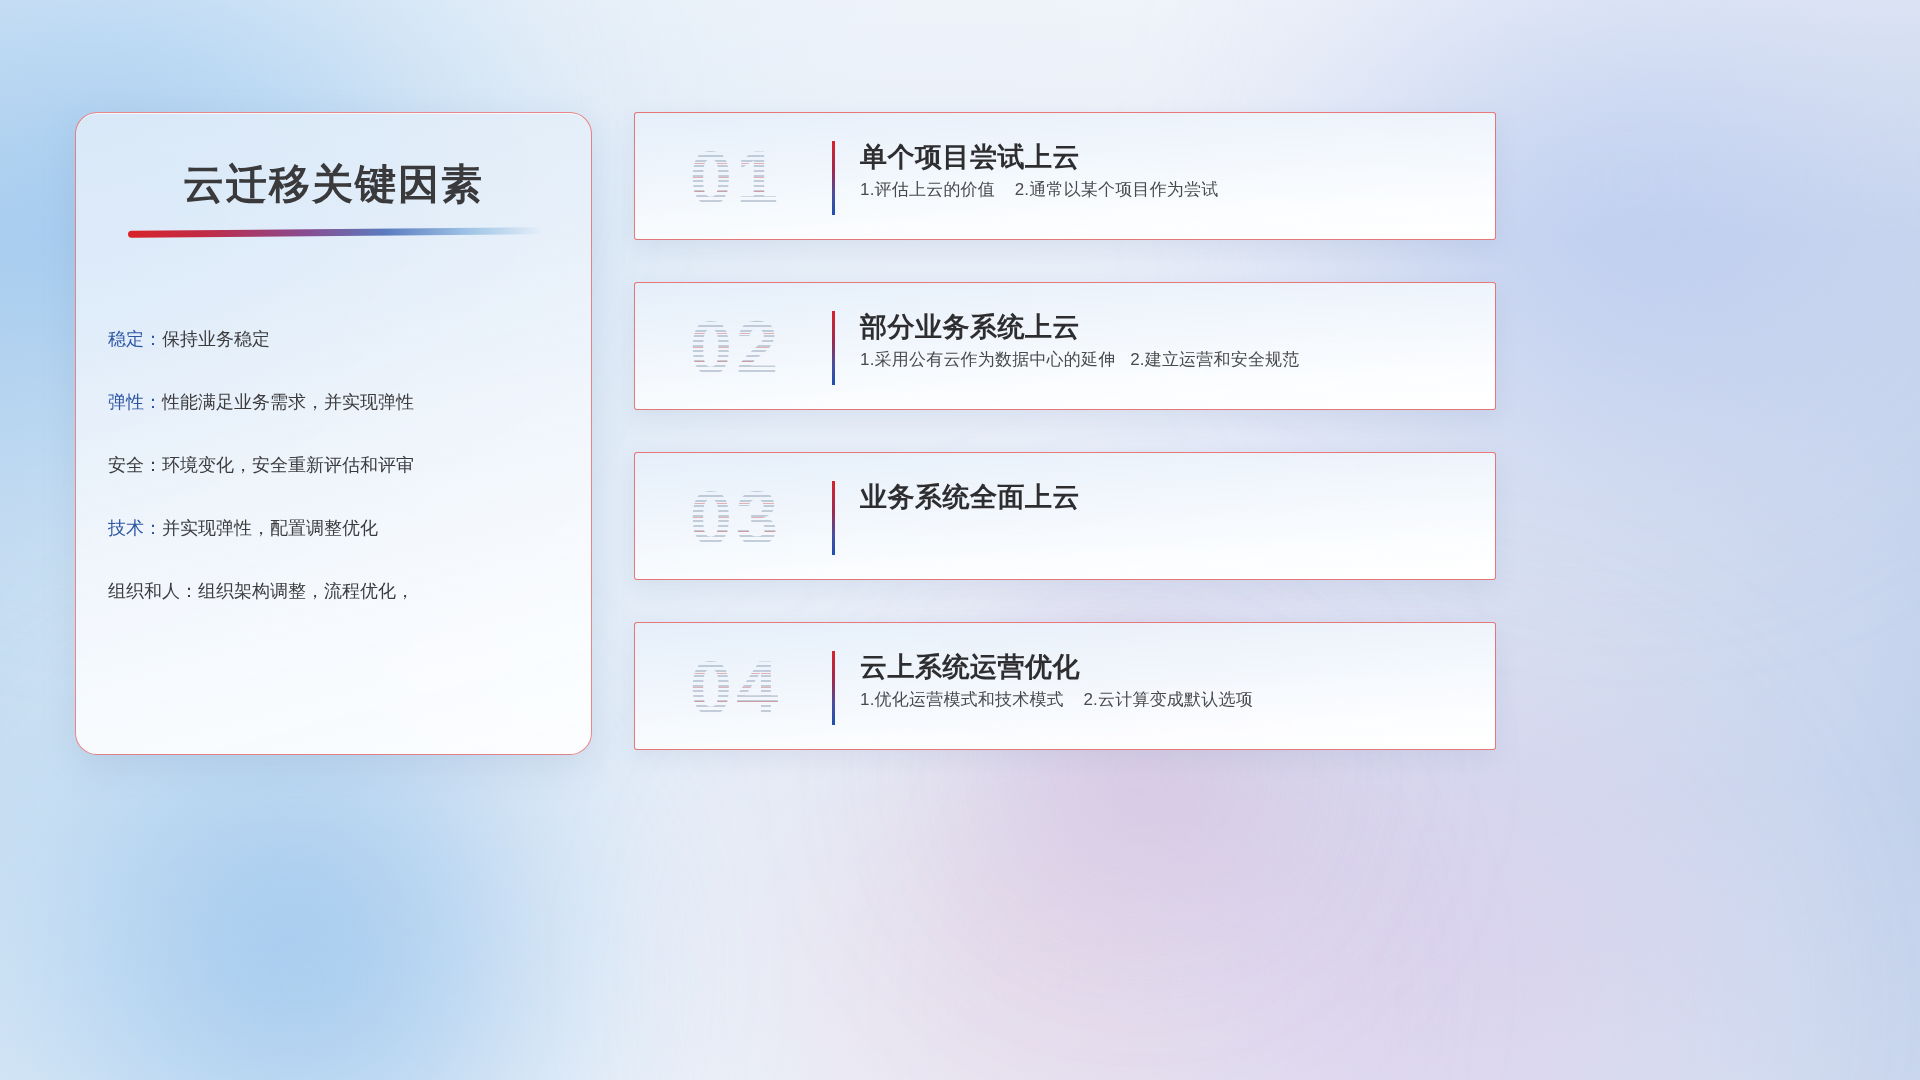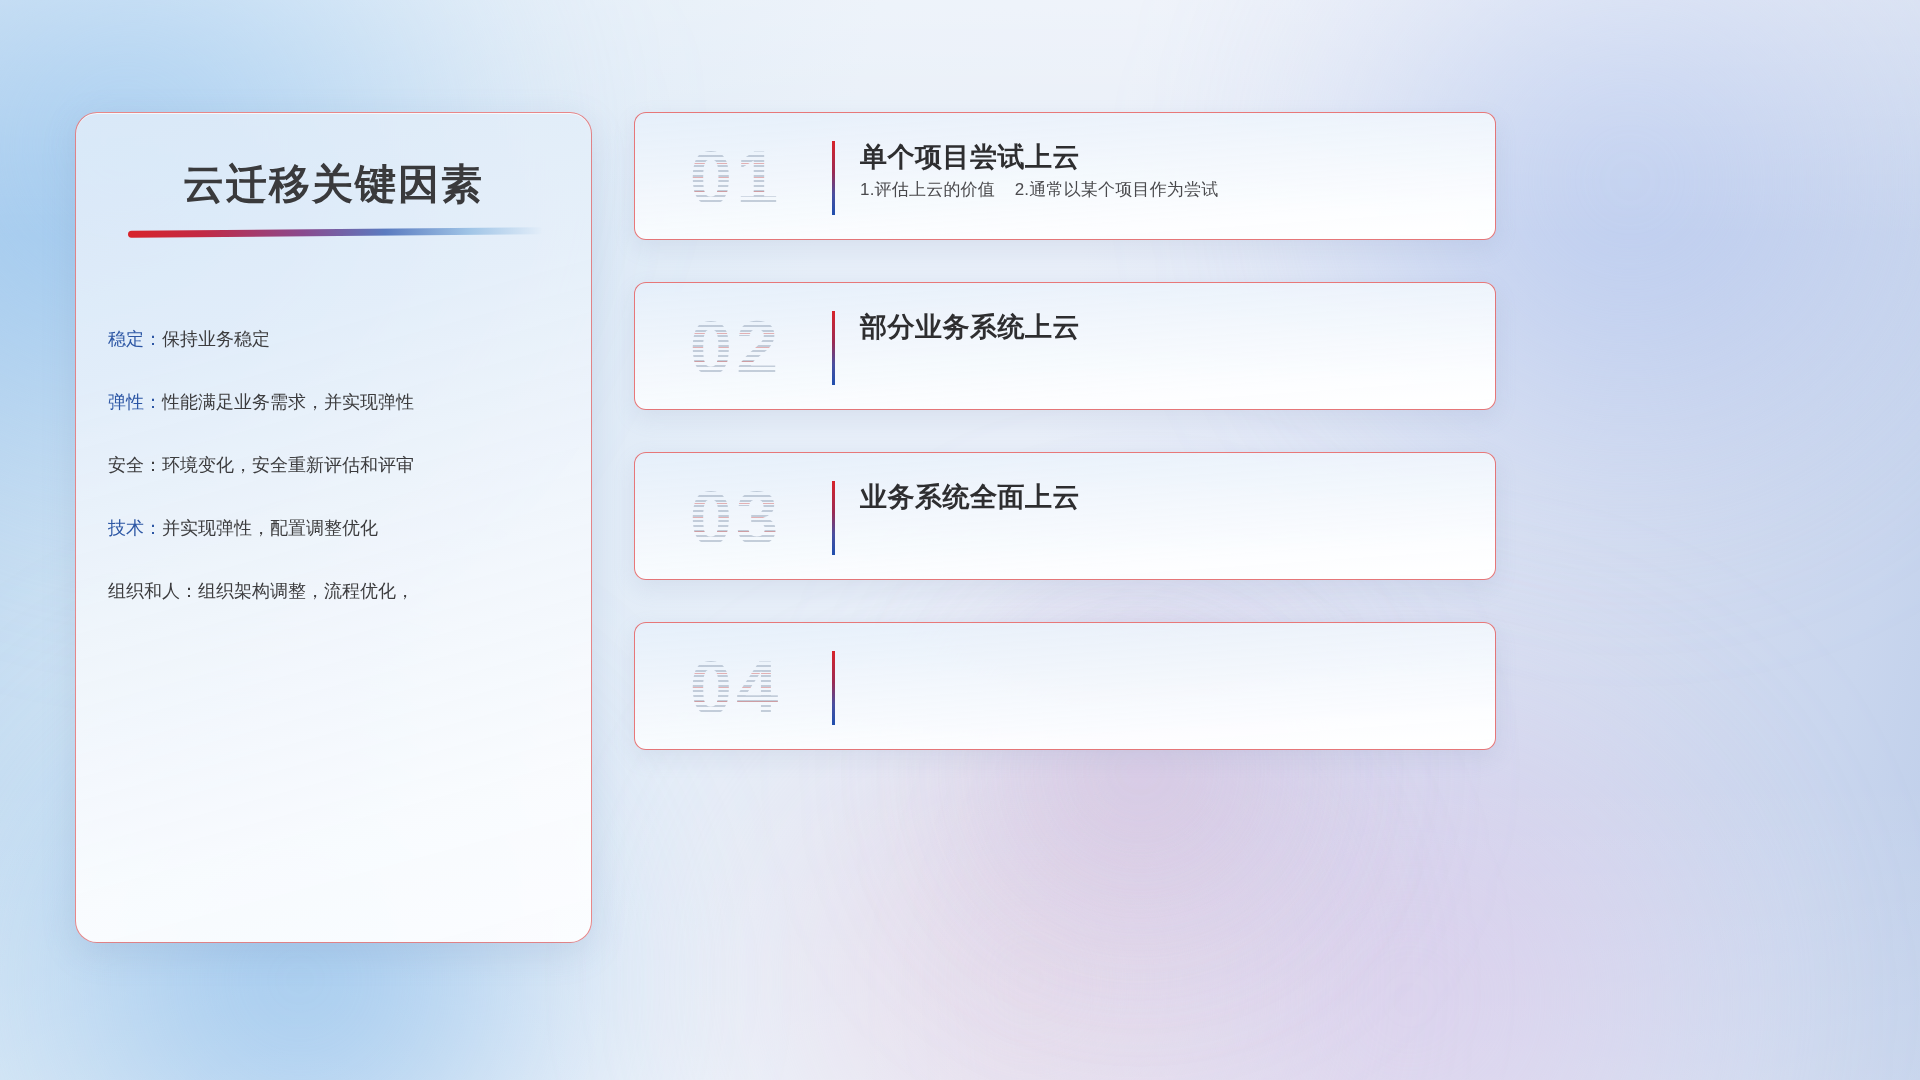--- a/index.html
+++ b/index.html
@@ -46,21 +46,21 @@
     position:absolute; inset:0;
     background:linear-gradient(180deg, rgba(255,255,255,.30) 0%, rgba(255,255,255,0) 22%,
                rgba(255,255,255,0) 72%, rgba(255,255,255,.18) 100%);
   }
 
   
   #stage { position:absolute; inset:0; z-index:2; }
 
   
   #left-panel{
-    position:absolute; left:75px; top:112px; width:517px; height:831px;
+    position:absolute; left:75px; top:112px; width:517px; height:643px;
     border-radius:22px;
     border:1.6px solid rgba(224,90,92,.72);
     background:linear-gradient(165deg,
         rgba(222,235,248,.88) 0%,
         rgba(231,240,250,.88) 28%,
         rgba(243,247,252,.92) 58%,
         rgba(250,252,254,.96) 82%,
         rgba(252,253,255,.97) 100%);
     box-shadow:0 10px 34px rgba(110,140,180,.18), inset 0 1px 0 rgba(255,255,255,.7);
     overflow:hidden;
@@ -87,21 +87,21 @@
   .fact-key.plain{ color:#3c3c3e; }
 
   
   #cards{
     position:absolute; left:634px; top:112px; width:862px;
   }
   .step-card{
     position:relative;
     height:128px;
     margin-bottom:42px;
-    border-radius:12px;
+    border-radius:3px;
     border:1.1px solid rgba(226,86,88,.80);
     background:linear-gradient(176deg,
         rgba(229,239,250,.90) 0%,
         rgba(236,243,251,.92) 22%,
         rgba(245,249,253,.95) 52%,
         rgba(252,253,255,.98) 78%,
         rgba(255,255,255,.99) 100%);
     box-shadow:0 8px 22px rgba(120,145,185,.14);
     overflow:hidden;
   }
@@ -198,30 +198,35 @@
           <div class="step-title">单个项目尝试上云</div>
           <div class="step-desc">1.评估上云的价值    2.通常以某个项目作为尝试</div>
         </div>
       </article>
       <article class="step-card">
         <div class="step-num">02</div>
         <div class="step-num-tint">02</div>
         <div class="step-rule"></div>
         <div class="step-text">
           <div class="step-title">部分业务系统上云</div>
+          <div class="step-desc">1.采用公有云作为数据中心的延伸   2.建立运营和安全规范</div>
         </div>
       </article>
       <article class="step-card">
         <div class="step-num">03</div>
         <div class="step-num-tint">03</div>
         <div class="step-rule"></div>
         <div class="step-text">
           <div class="step-title">业务系统全面上云</div>
         </div>
       </article>
       <article class="step-card">
         <div class="step-num">04</div>
         <div class="step-num-tint">04</div>
         <div class="step-rule"></div>
+        <div class="step-text">
+          <div class="step-title">云上系统运营优化</div>
+          <div class="step-desc">1.优化运营模式和技术模式    2.云计算变成默认选项</div>
+        </div>
       </article>
     </section>
 
 </div>
 
 </body></html>

